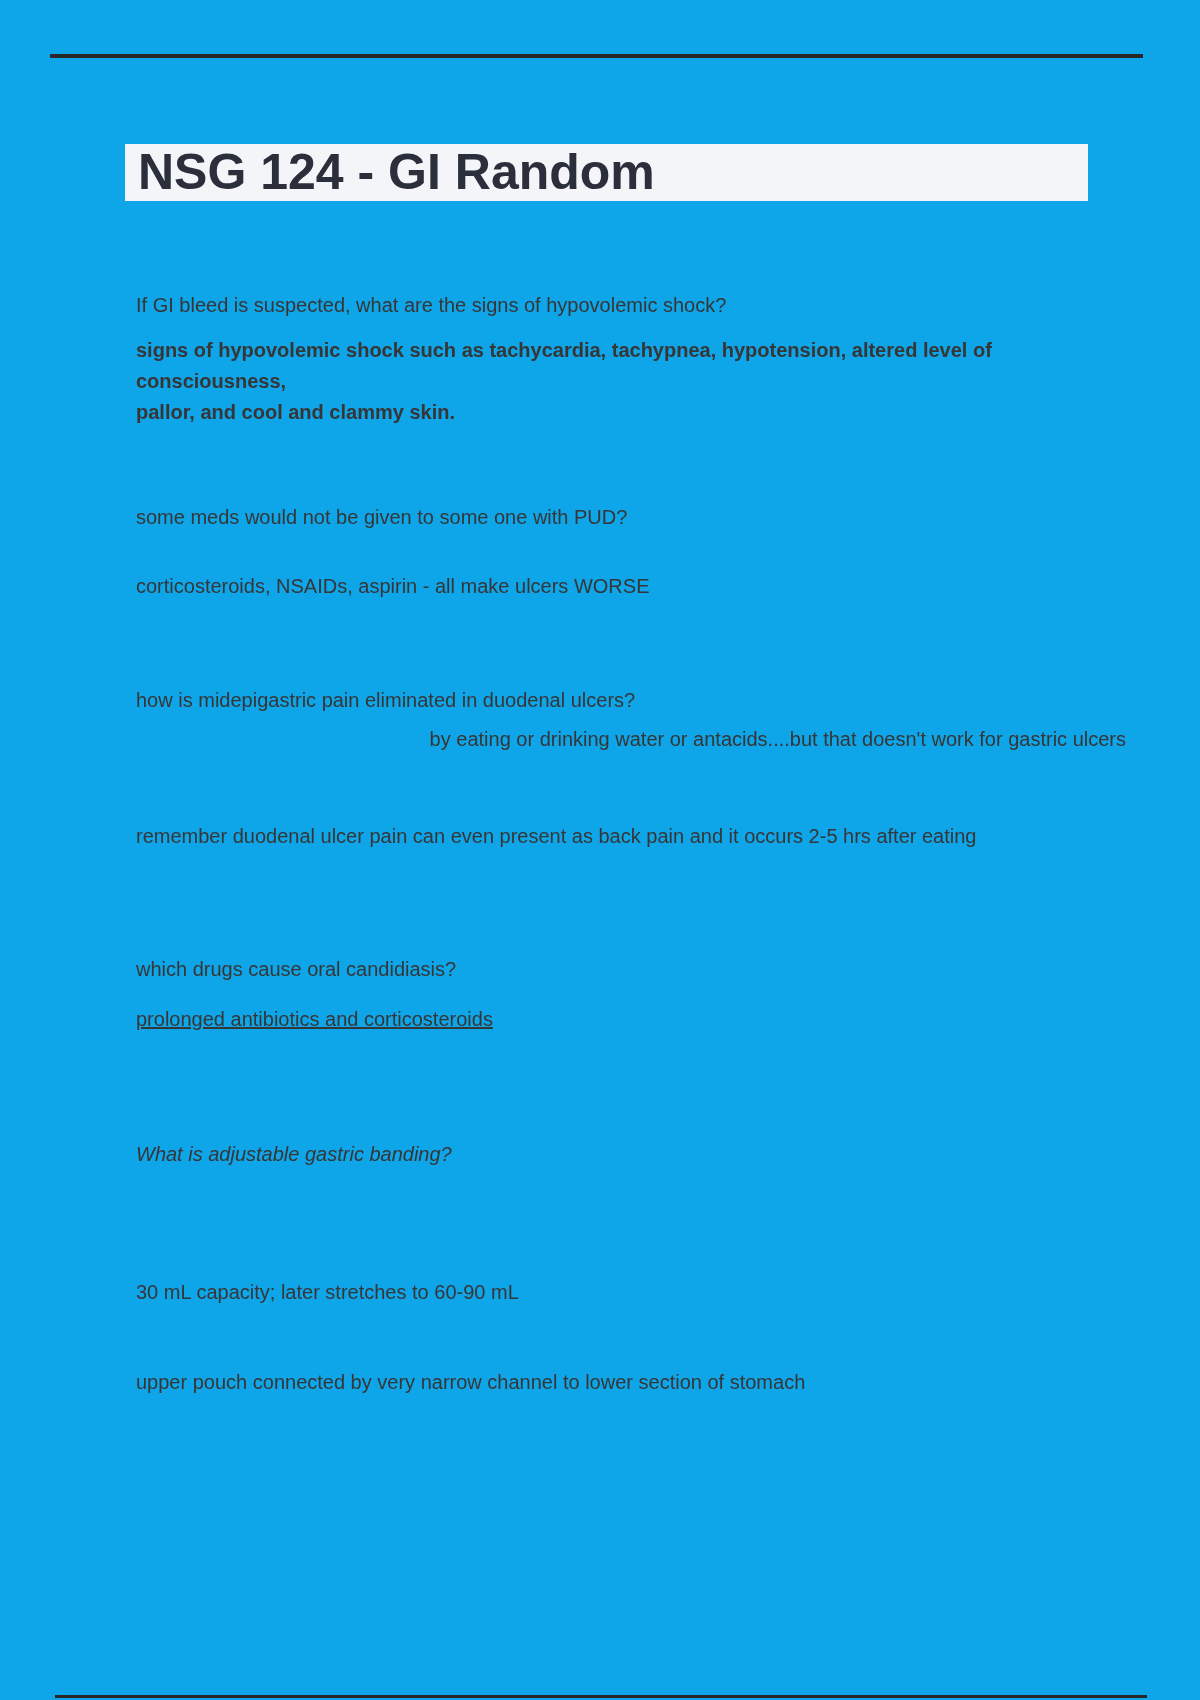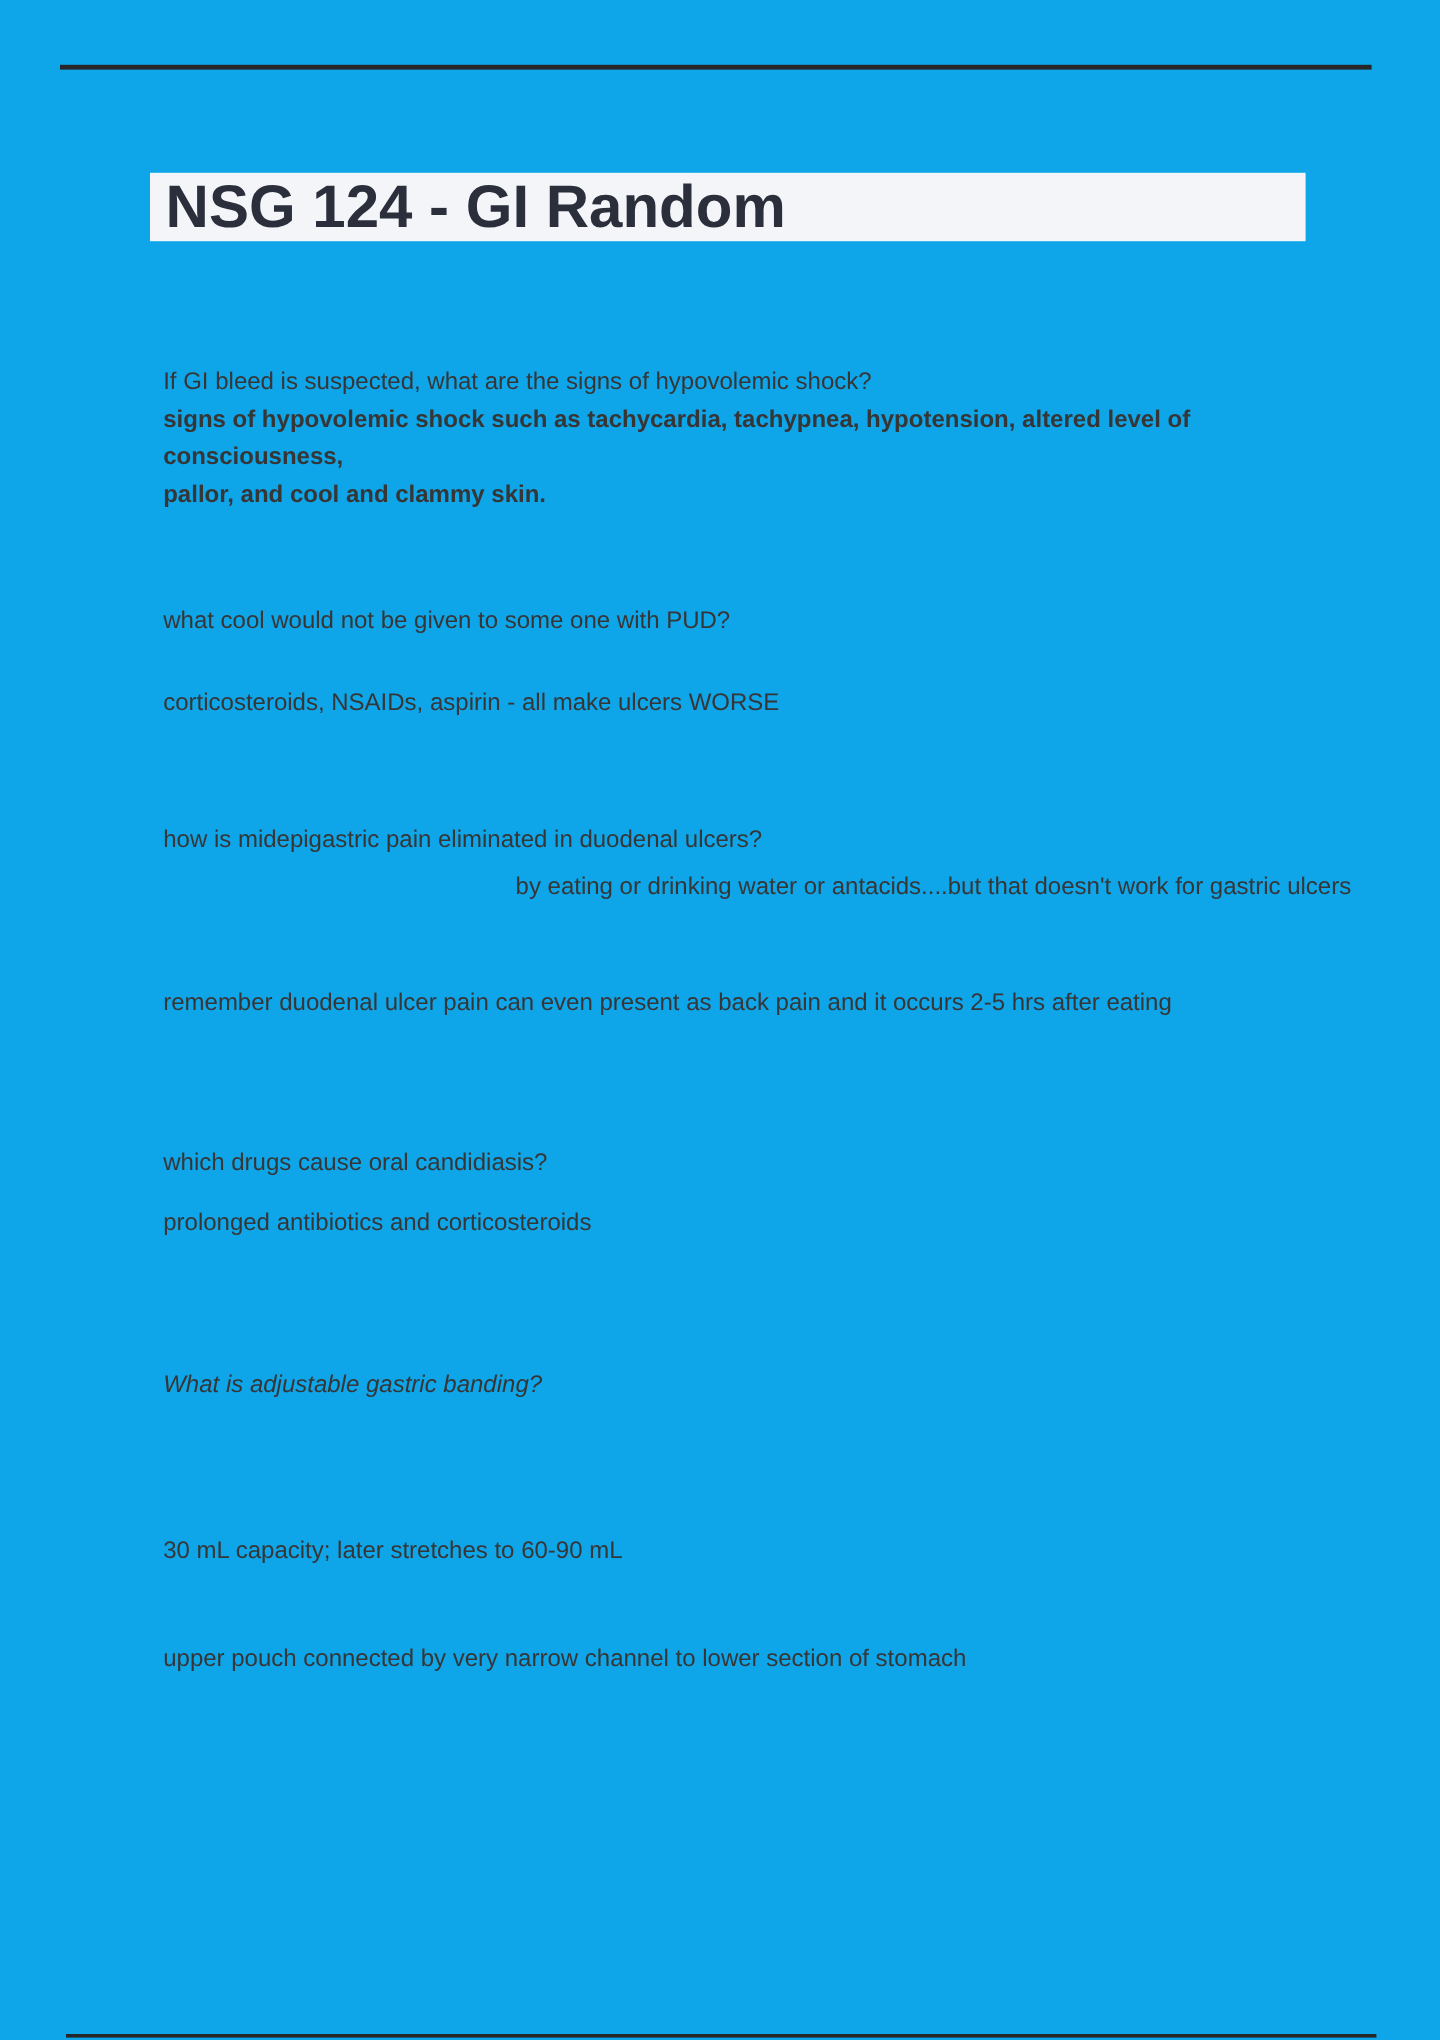--- a/index.html
+++ b/index.html
@@ -51,50 +51,50 @@
   .para {
     position: absolute;
     left: 136px;
     width: 990px;
     margin: 0;
     font-size: 20px;
     line-height: 31px;
     color: #363636;
     white-space: pre-line;
   }
-  .q0 { top: 290px; margin-top: 13px; }
+  .q0 { top: 290px; }
   .a0 { top: 335px; font-weight: bold; }
   .q1 { top: 502px; }
   .a1 { top: 548px; margin-top: 23px; }
   .q2 { top: 685px; }
   .a2 { top: 724px; text-align: right; }
   .n0 { top: 821px; }
   .q3 { top: 954px; }
-  .a3 { top: 1004px; }
+  .a3 { top: 1004px; text-decoration: underline; }
   .q4 { top: 1139px; font-style: italic; }
   .a4 { top: 1184px; }
   .n1 { top: 1277px; }
   .n2 { top: 1367px; }
 </style>
 </head>
 <body>
 
 <div class="page">
 
   <div class="rule rule-top"></div>
 
   <div class="title-bar">
     <h1 class="title-text">NSG 124 - GI Random</h1>
   </div>
 
   <p class="para q0">If GI bleed is suspected, what are the signs of hypovolemic shock?</p>
   <p class="para a0">signs of hypovolemic shock such as tachycardia, tachypnea, hypotension, altered level of consciousness,
 pallor, and cool and clammy skin.</p>
 
-  <p class="para q1">what cool would not be given to some one with PUD?</p>
+  <p class="para q1">some meds would not be given to some one with PUD?</p>
   <p class="para a1">corticosteroids, NSAIDs, aspirin - all make ulcers WORSE</p>
 
   <p class="para q2">how is midepigastric pain eliminated in duodenal ulcers?</p>
   <p class="para a2">by eating or drinking water or antacids....but that doesn't work for gastric ulcers</p>
 
   <p class="para n0">remember duodenal ulcer pain can even present as back pain and it occurs 2-5 hrs after eating</p>
 
   <p class="para q3">which drugs cause oral candidiasis?</p>
   <p class="para a3">prolonged antibiotics and corticosteroids</p>
 

